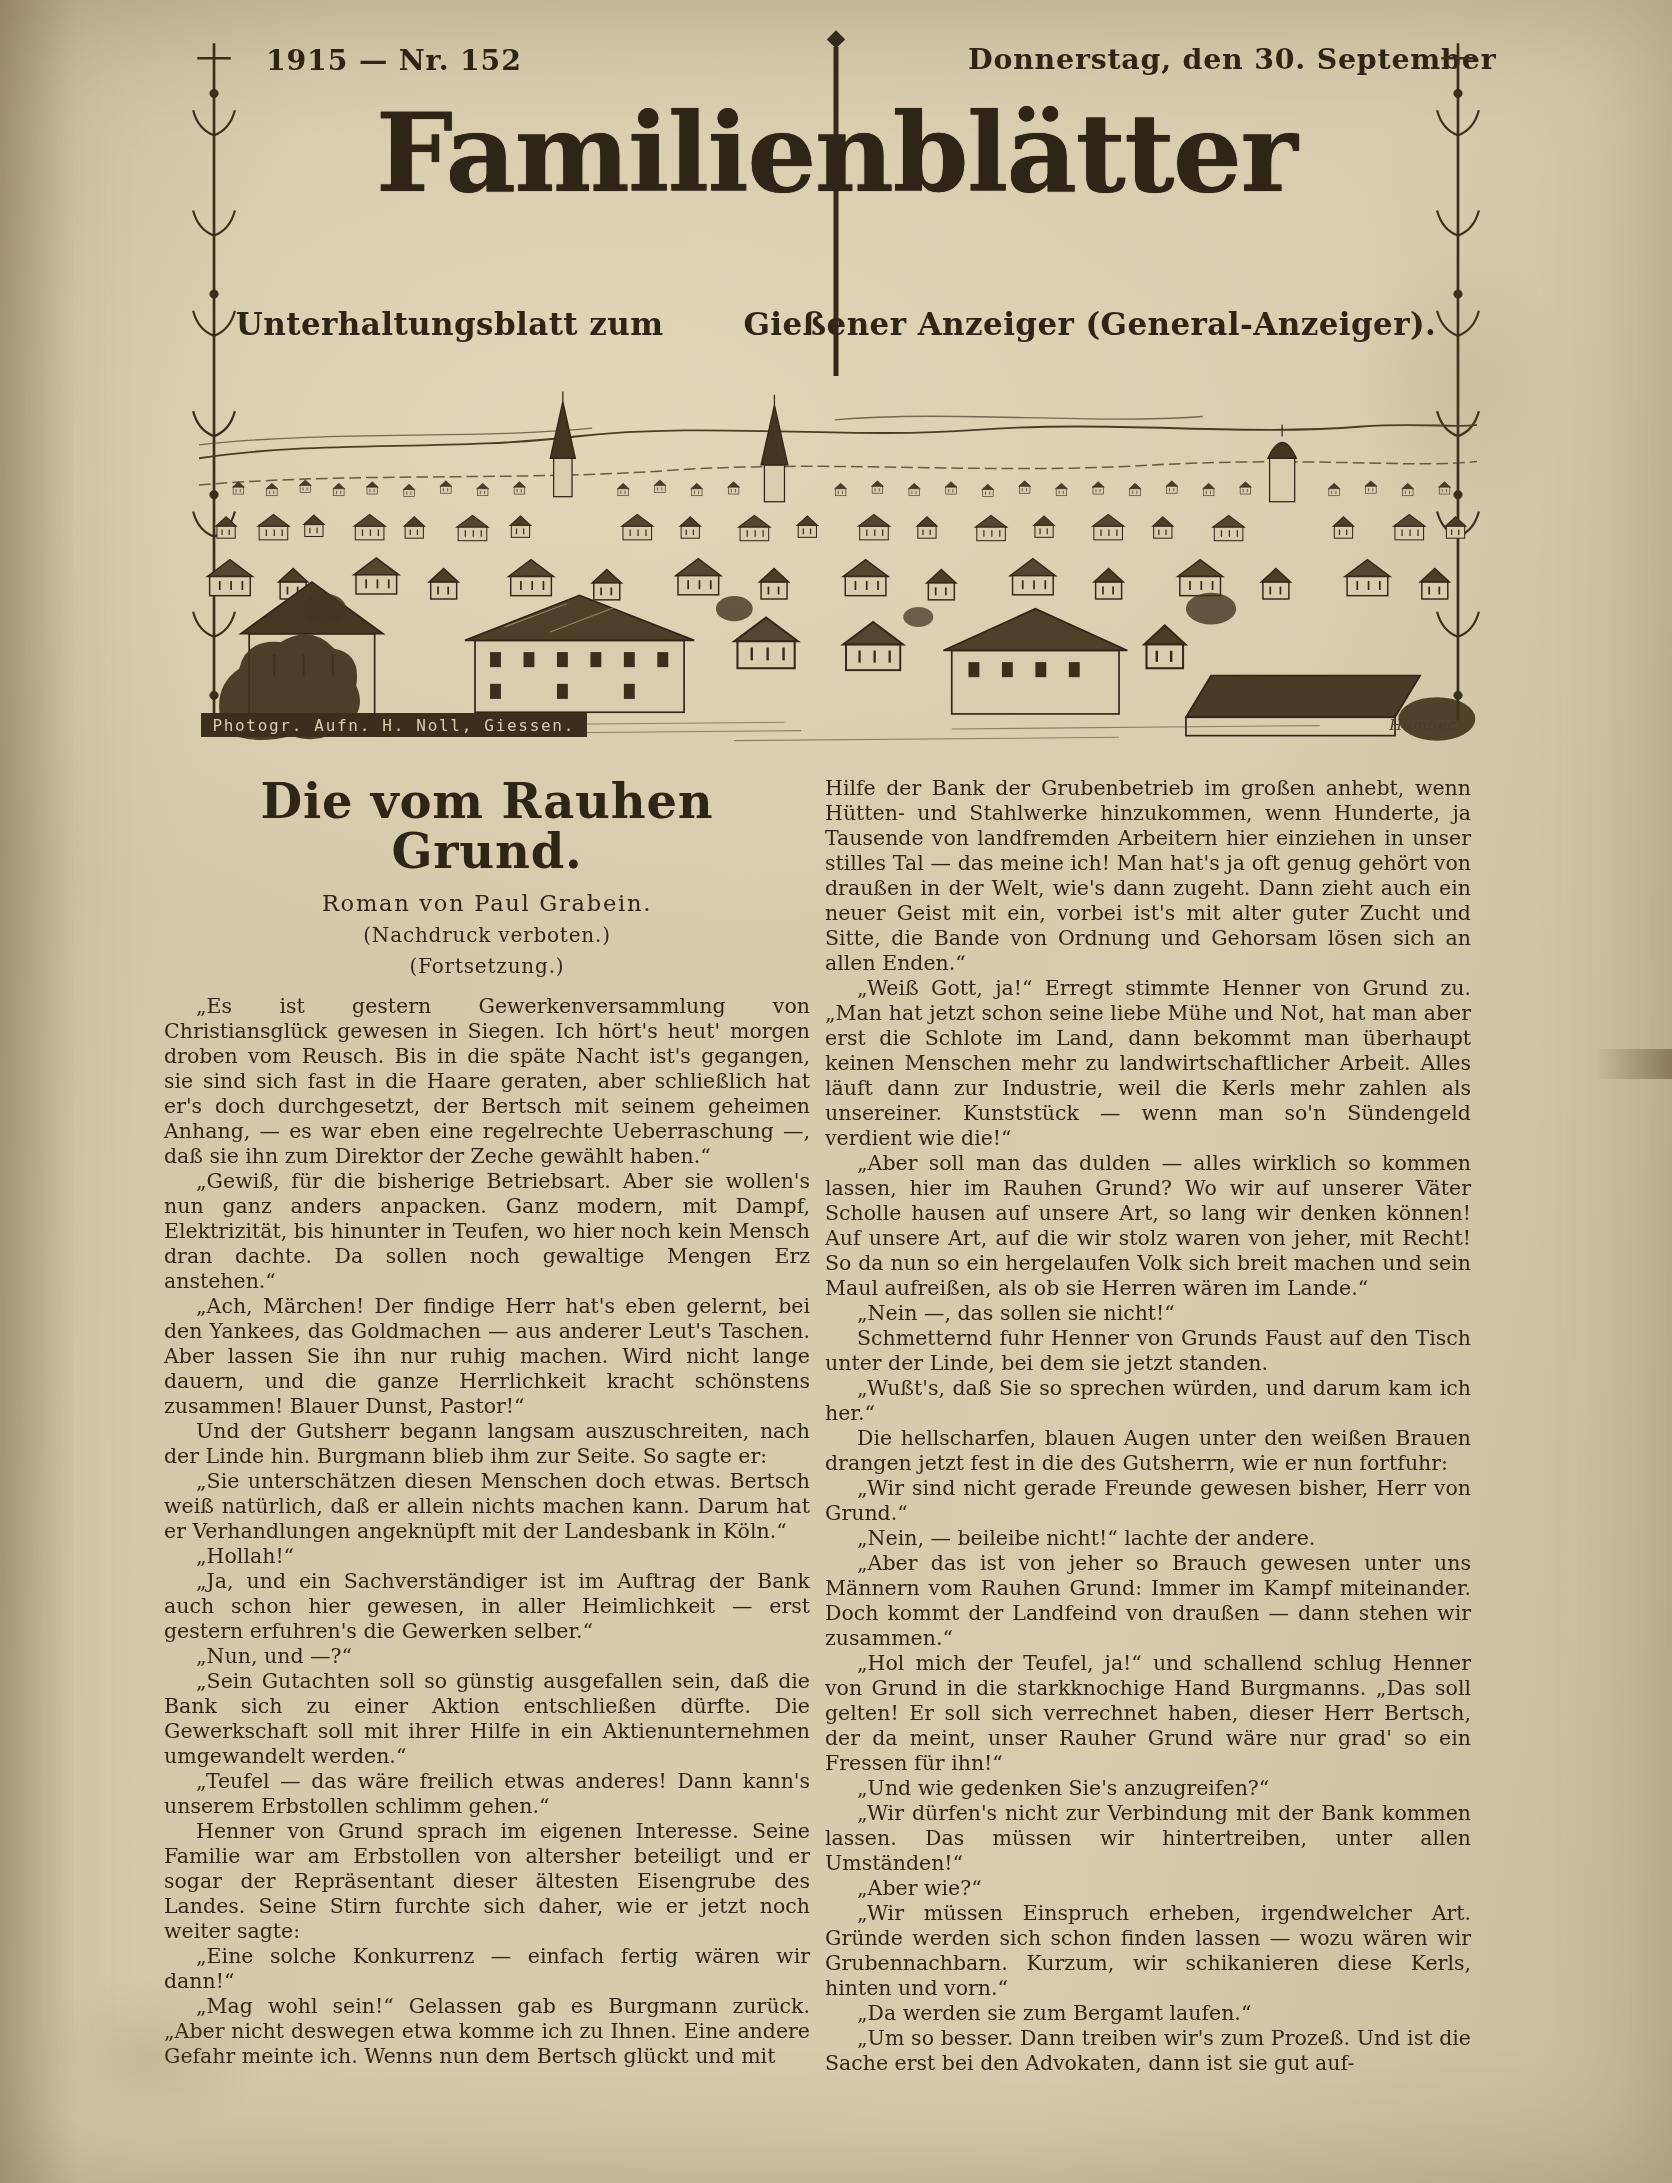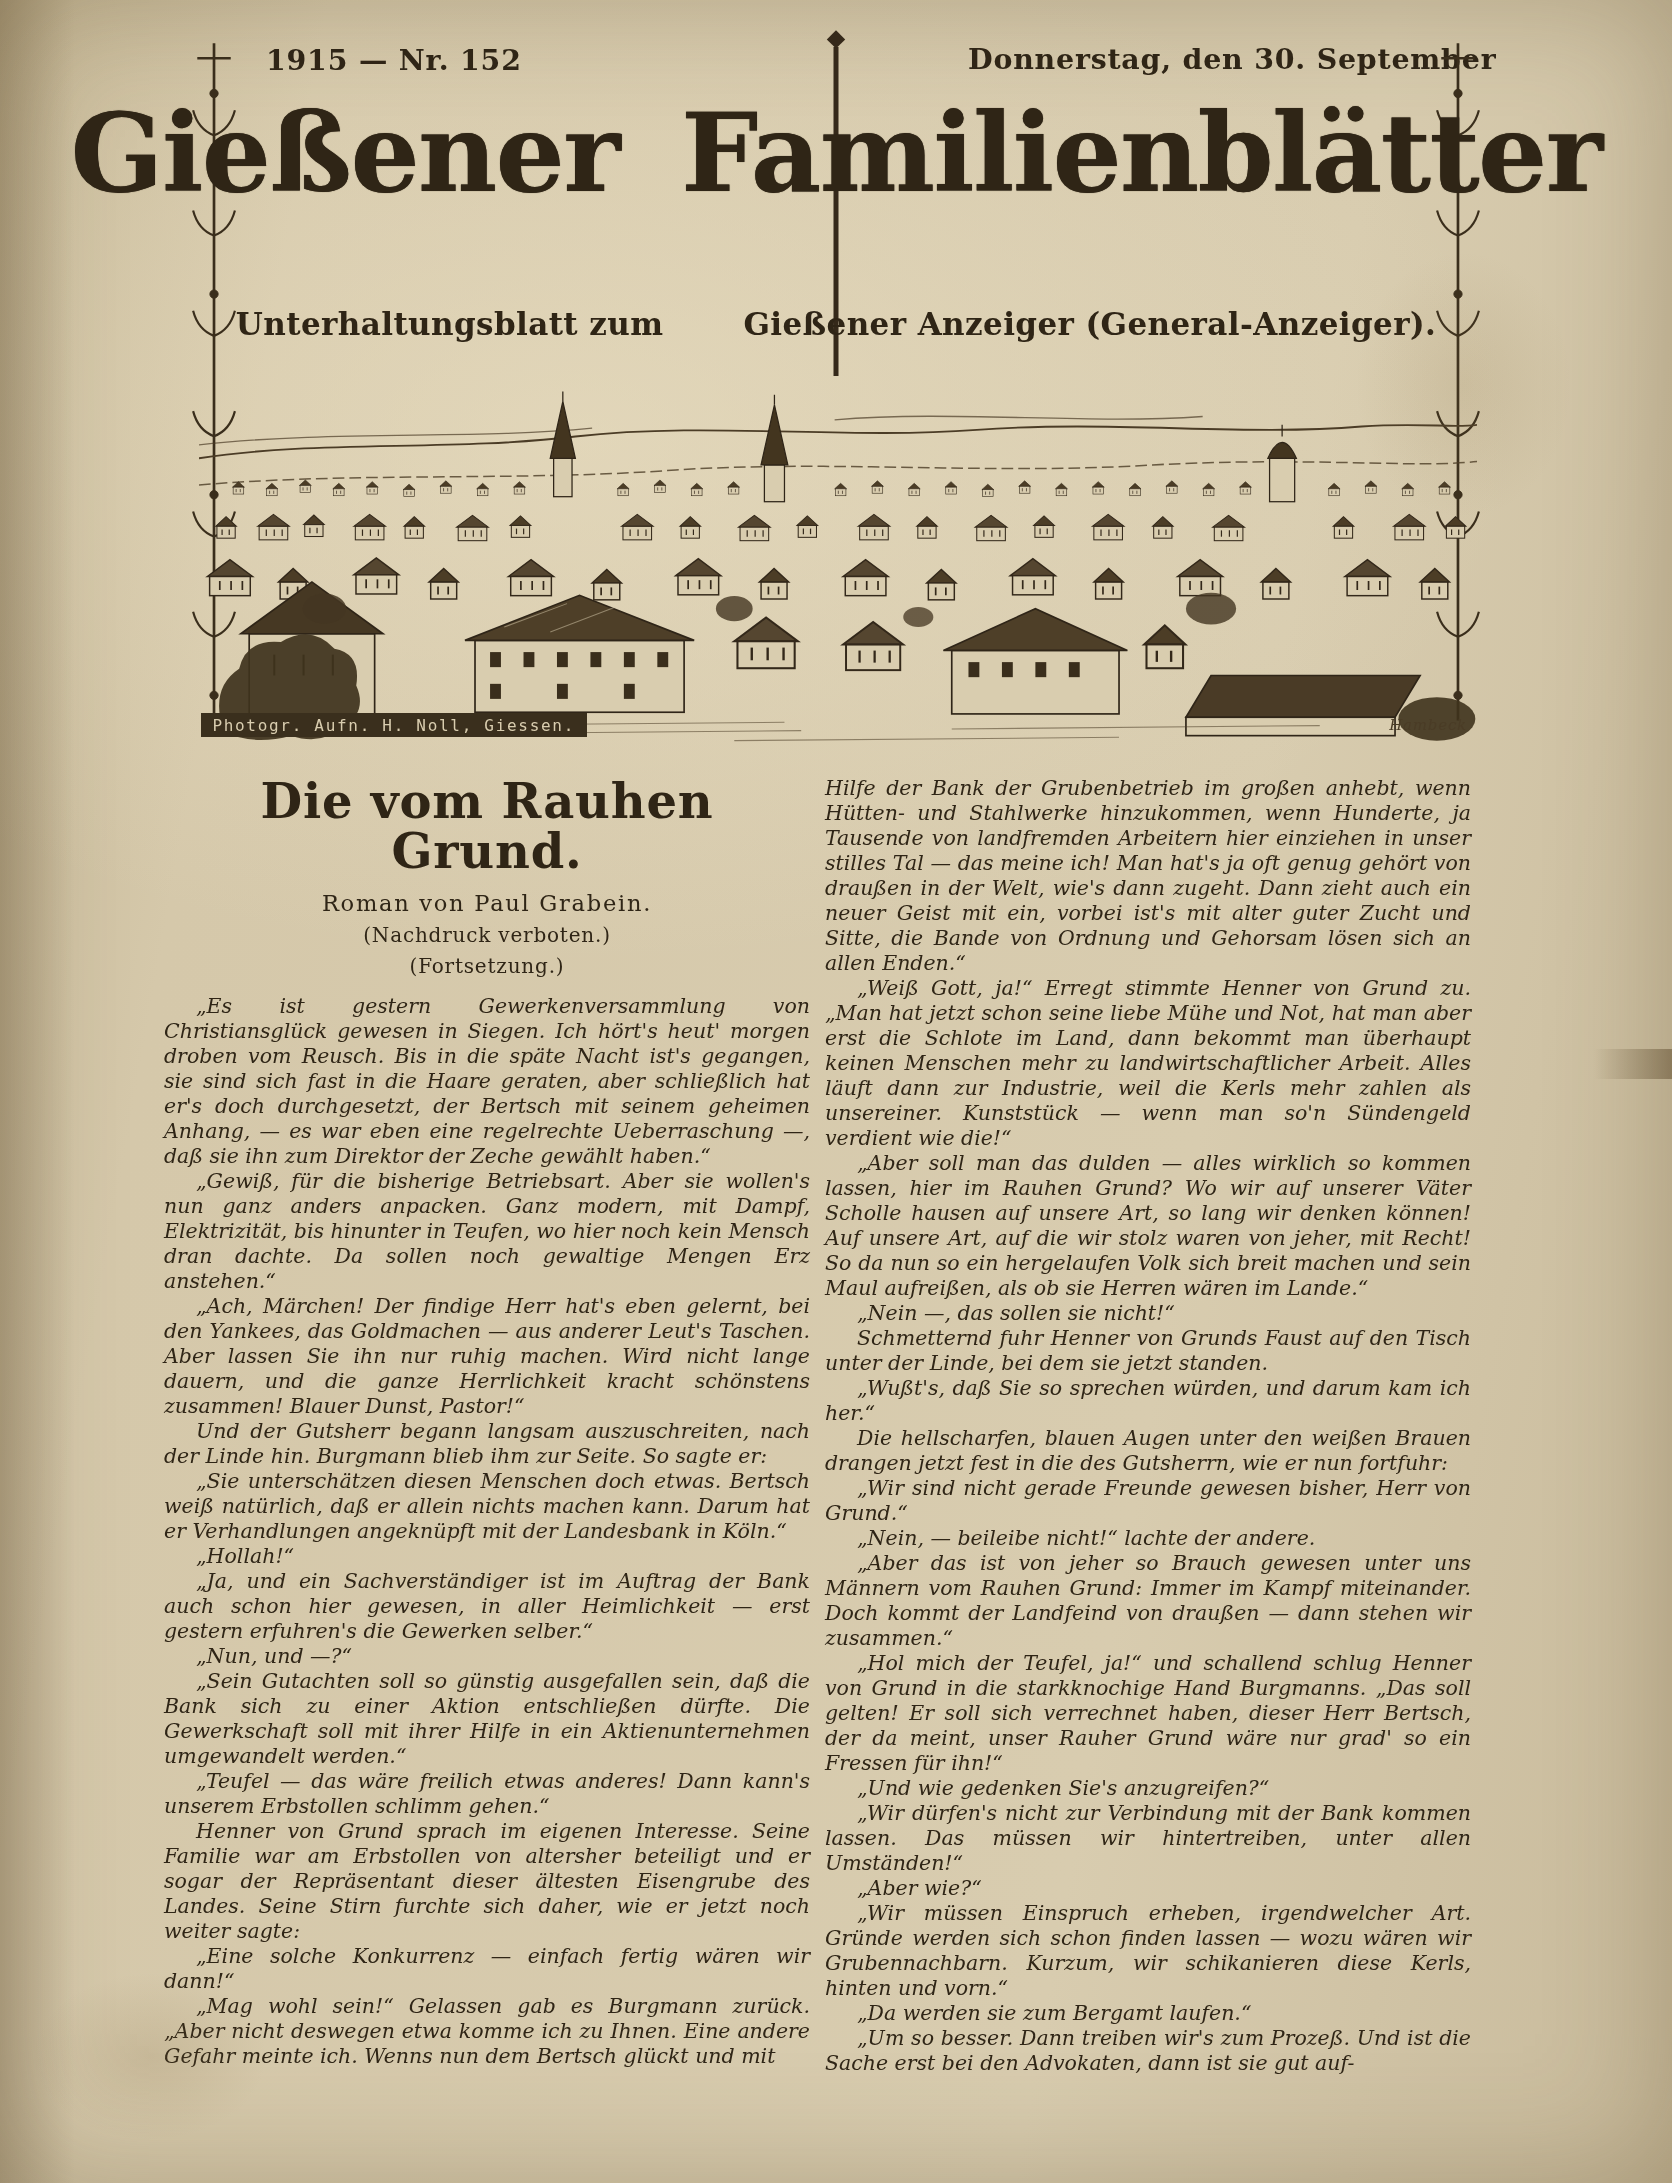--- a/index.html
+++ b/index.html
@@ -43,21 +43,21 @@
     position:absolute;left:1.7px;bottom:6.7px;background:#3a2f1d;color:#d9cdaf;
     font-size:16px;padding:2.5px 11.7px;letter-spacing:1.7px;font-family:"DejaVu Sans Mono",monospace;
   }
   .cap-right{position:absolute;right:10px;bottom:10px;font-size:15px;color:#4a3c26;font-style:italic;letter-spacing:0.8px;}
   
   .columns{position:absolute;top:776px;left:164px;width:1319px;display:flex;gap:15px;}
   .col{width:646px;}
   .article-title{font-size:48px;font-weight:bold;text-align:center;margin:0;line-height:1.05;letter-spacing:0.8px;}
   .byline{font-size:22.6px;text-align:center;margin-top:13.4px;letter-spacing:1.7px;}
   .note{font-size:20px;text-align:center;margin-top:6.7px;letter-spacing:0.8px;}
-  .body-text{margin-top:16.7px;font-style:italic;}
+  .body-text{margin-top:16.7px;}
   .body-text p{
     font-size:20.5px;line-height:25px;margin:0;
     text-align:justify;text-indent:32px;
     hyphens:auto;-webkit-hyphens:auto;
   }
   .col-right .body-text{margin-top:0;}
   .col-right .body-text p:first-child{text-indent:0;}
   
   .crease-right{
     position:absolute;right:0;top:1049px;width:92px;height:30px;pointer-events:none;
@@ -117,21 +117,20 @@
       <circle cx="1744" cy="60" r="5" fill="#3a2e1c"></circle>
       <circle cx="1744" cy="300" r="5" fill="#3a2e1c"></circle>
       <circle cx="1744" cy="540" r="5" fill="#3a2e1c"></circle>
       <circle cx="1744" cy="780" r="5" fill="#3a2e1c"></circle>
     </g>
   </svg>
 
   <div class="pole"></div>
   <div class="pole-finial"></div>
   <div class="masthead-words">
-    <span>Gießener</span>
     <span>Familienblätter</span>
   </div>
   <div class="subtitle">
     <span>Unterhaltungsblatt zum</span>
     <span>Gießener Anzeiger (General-Anzeiger).</span>
   </div>
 
   <div class="engraving">
     <svg class="scene" viewBox="0 0 1528 462" preserveAspectRatio="none" aria-hidden="true">
       <defs>

